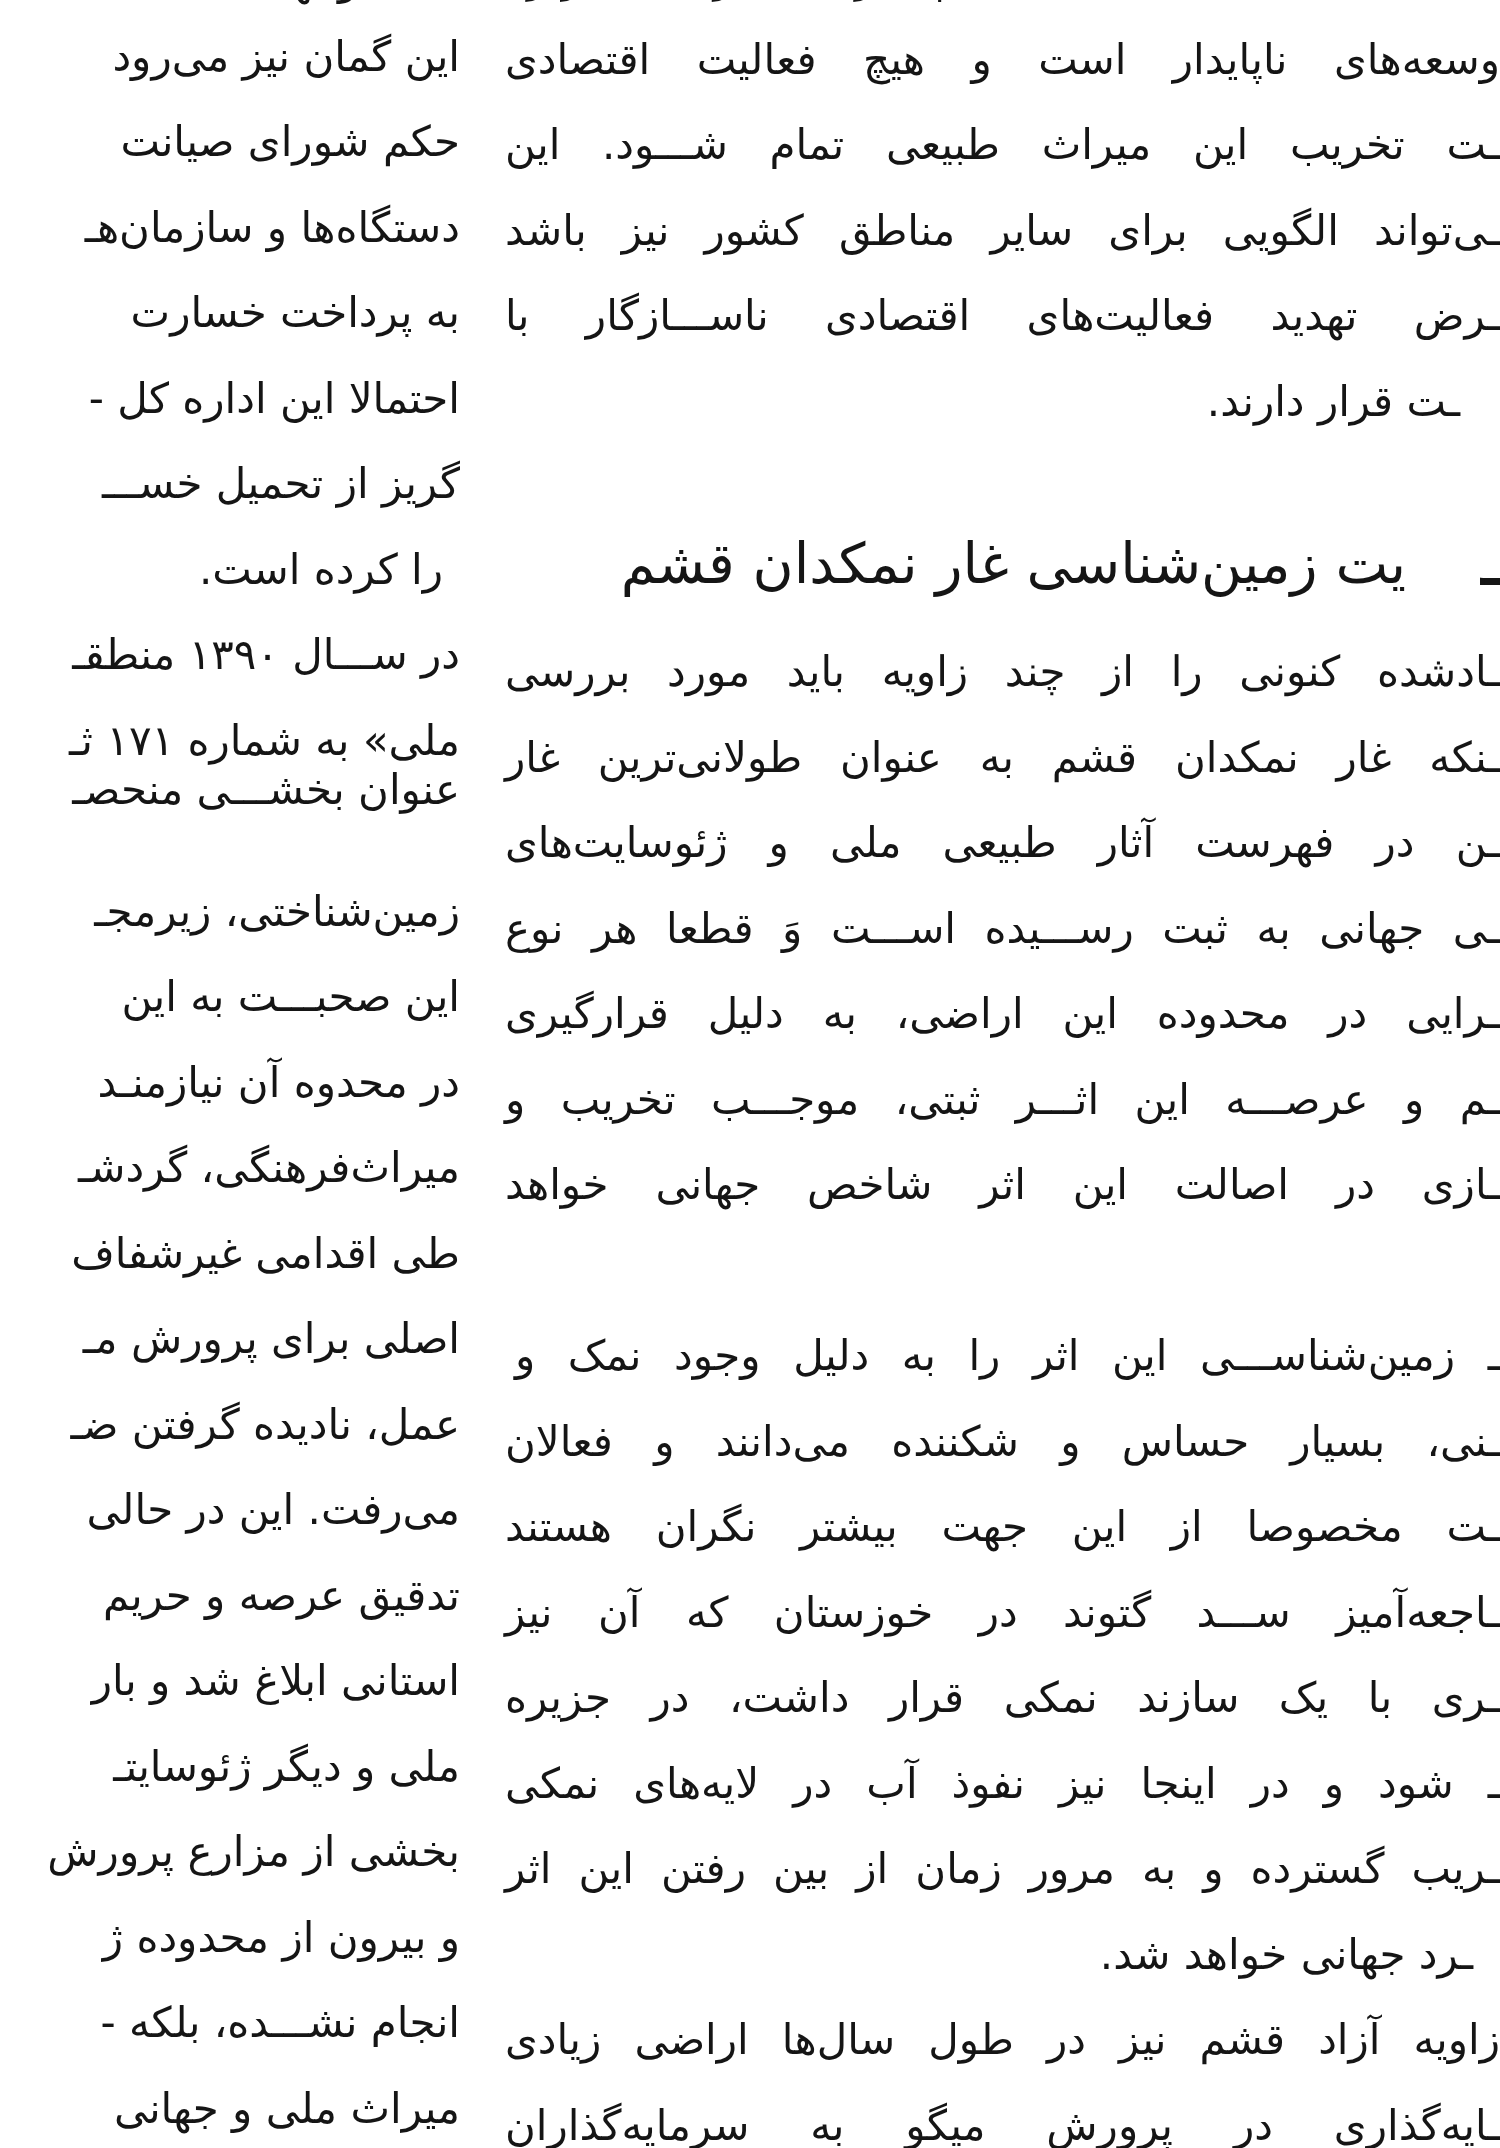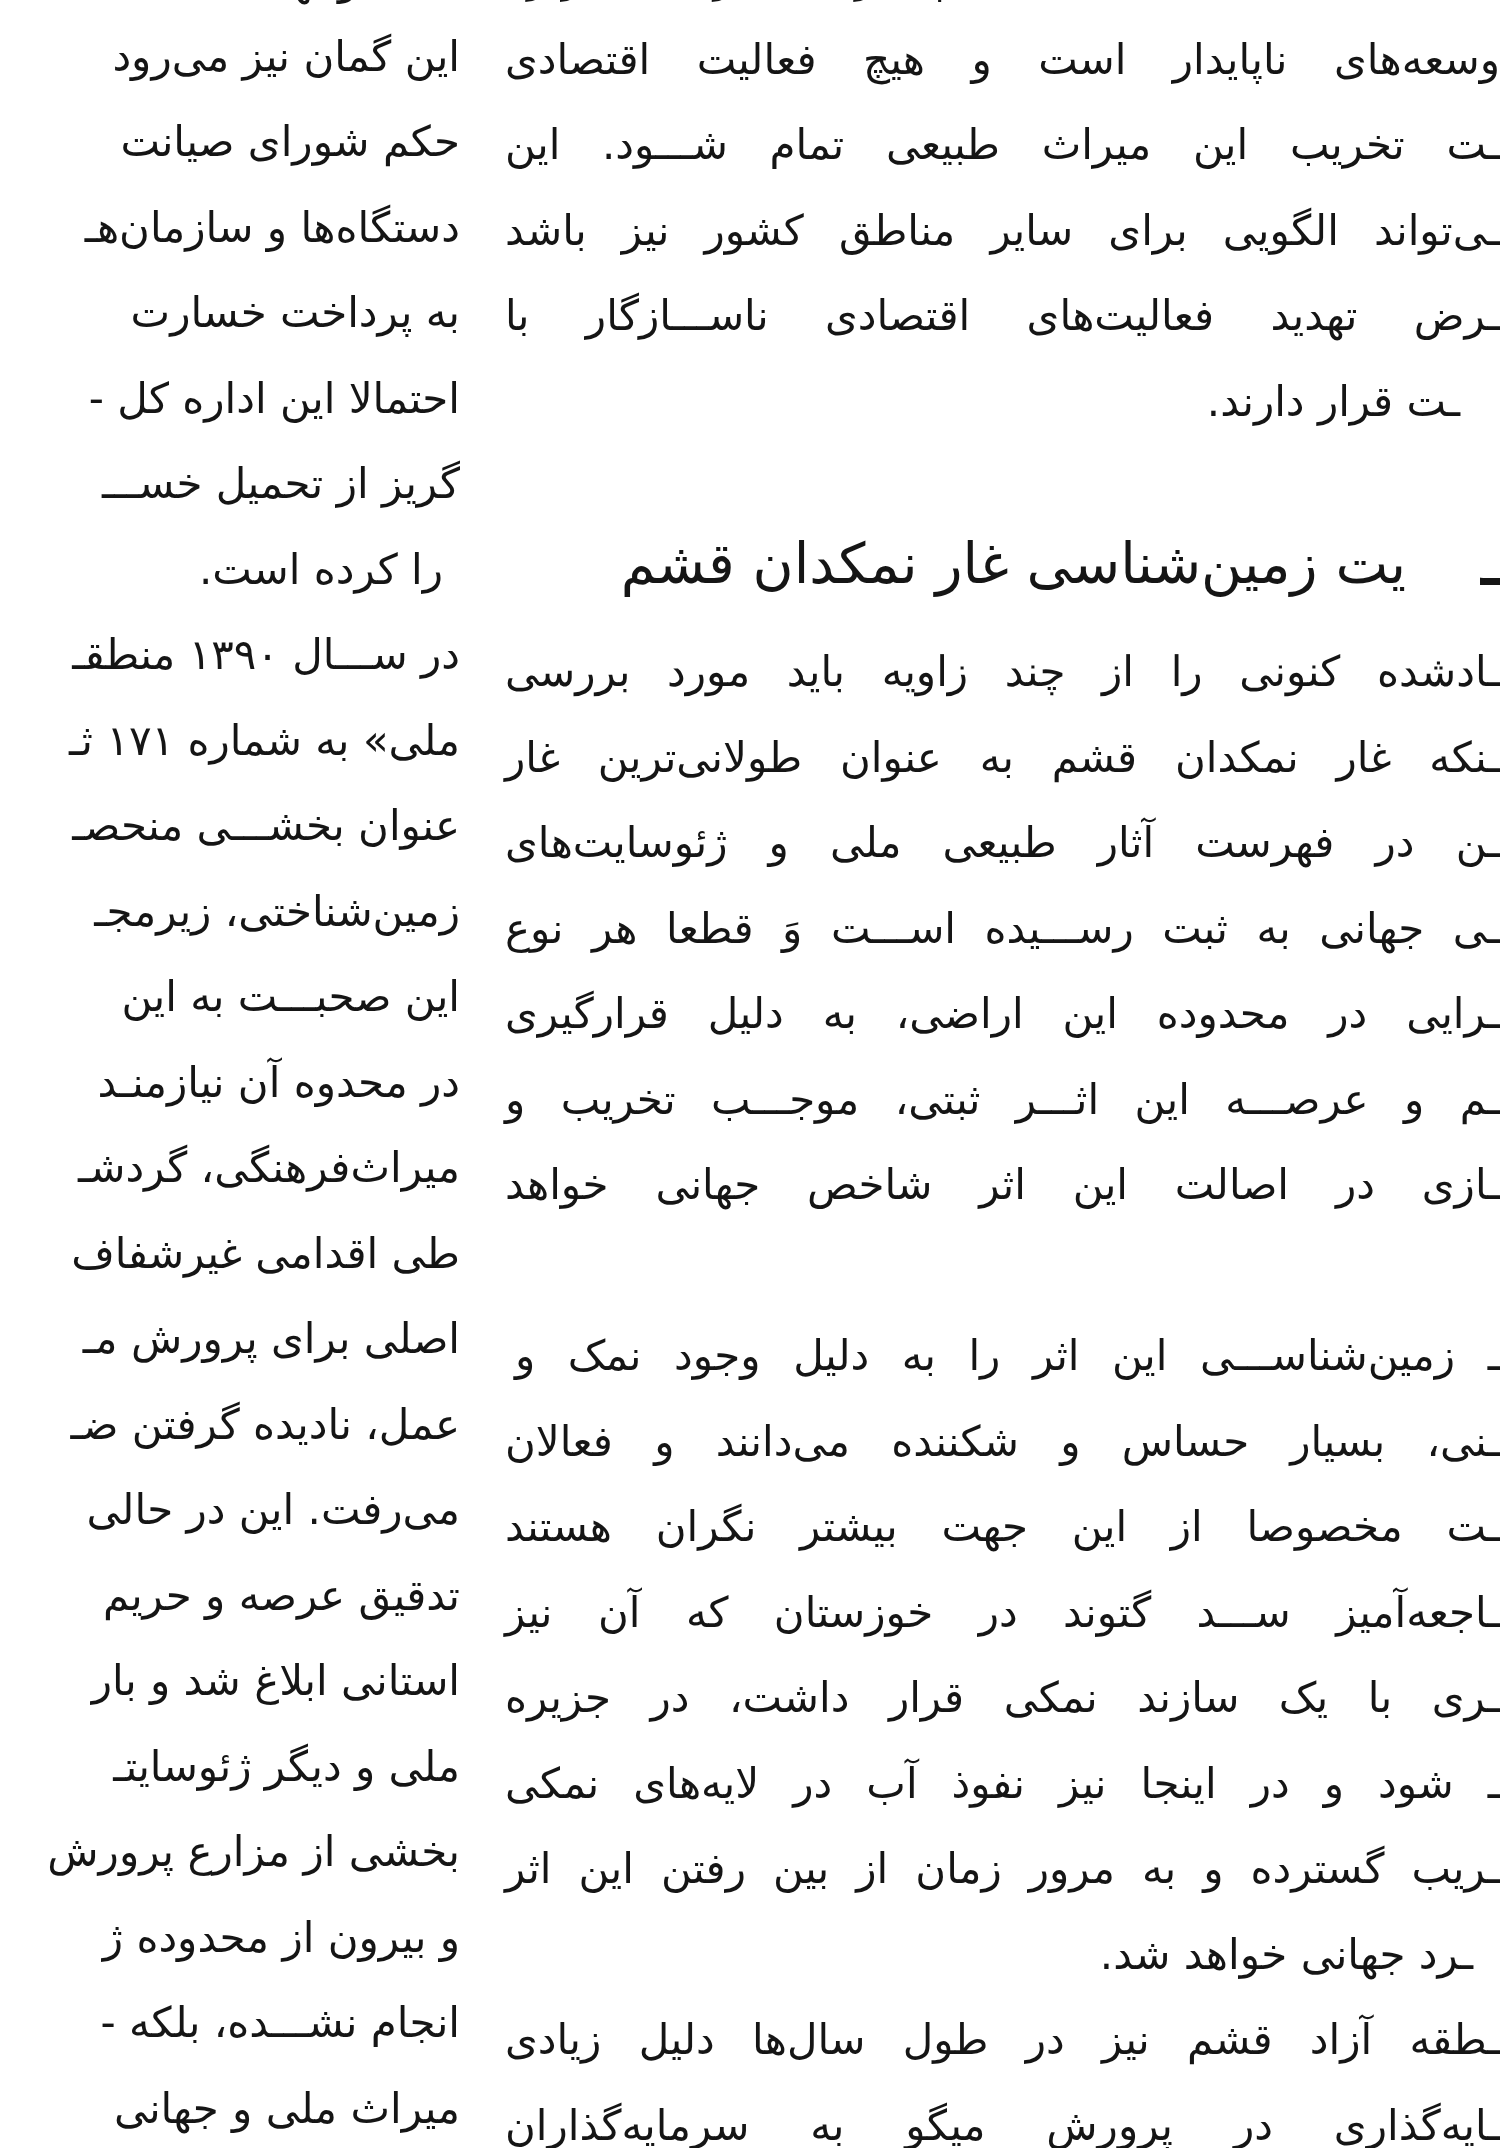--- a/index.html
+++ b/index.html
@@ -60,21 +60,21 @@
   <div class="line lc clip-top" style="top: -52px;">ـت‌ها و نهادهای</div>
       <div class="line lc" style="top: 25px;">این گمان نیز می‌رود</div>
       <div class="line lc" style="top: 110px;">حکم شورای صیانت</div>
       <div class="line lc" style="top: 196px;">دستگاه‌ها و سازمان‌هـ</div>
       <div class="line lc" style="top: 281px;">به پرداخت خسارت</div>
       <div class="line lc" style="top: 367px;">احتمالا این اداره کل -</div>
       <div class="line lc" style="top: 452px;">گریز از تحمیل خســـ</div>
       <div class="line lc" style="top: 538px; right: 1057px;">را کرده است.</div>
       <div class="line lc" style="top: 623px;">در ســـال ۱۳۹۰ منطقـ</div>
       <div class="line lc" style="top: 709px;">ملی» به شماره ۱۷۱ ثـ</div>
-      <div class="line lc" style="top: 794px; margin-left: 36px;">عنوان بخشـــی منحصـ</div>
+      <div class="line lc" style="top: 758px; margin-left: 36px;">عنوان بخشـــی منحصـ</div>
       <div class="line lc" style="top: 880px;">زمین‌شناختی، زیرمجـ</div>
       <div class="line lc" style="top: 965px;">این صحبـــت به این</div>
       <div class="line lc" style="top: 1051px;">در محدوه آن نیازمنـد</div>
       <div class="line lc" style="top: 1136px;">میراث‌فرهنگی، گردشـ</div>
       <div class="line lc" style="top: 1222px;">طی اقدامی غیرشفاف</div>
       <div class="line lc" style="top: 1307px;">اصلی برای پرورش مـ</div>
       <div class="line lc" style="top: 1393px;">عمل، نادیده گرفتن ضـ</div>
       <div class="line lc" style="top: 1478px;">می‌رفت. این در حالی</div>
       <div class="line lc" style="top: 1564px; text-align: center;">تدقیق عرصه و حریم</div>
       <div class="line lc" style="top: 1649px;">استانی ابلاغ شد و بار</div>
@@ -103,17 +103,17 @@
       <div class="line full" style="top: 1068px;">ـم و عرصـــه این اثـــر ثبتی، موجـــب تخریب و</div>
       <div class="line full" style="top: 1153px;">ـازی در اصالت این اثر شاخص جهانی خواهد</div>
       <div class="line full" style="top: 1324px; margin-left: 10px;">ـ زمین‌شناســـی این اثر را به دلیل وجود نمک و</div>
       <div class="line full" style="top: 1410px;">ـنی، بسیار حساس و شکننده می‌دانند و فعالان</div>
       <div class="line full" style="top: 1495px;">ـت مخصوصا از این جهت بیشتر نگران هستند</div>
       <div class="line full" style="top: 1581px;">ـاجعه‌آمیز ســـد گتوند در خوزستان که آن نیز</div>
       <div class="line full" style="top: 1666px;">ـری با یک سازند نمکی قرار داشت، در جزیره</div>
       <div class="line full" style="top: 1752px;">ـ شود و در اینجا نیز نفوذ آب در لایه‌های نمکی</div>
       <div class="line full" style="top: 1837px;">ـریب گسترده و به مرور زمان از بین رفتن این اثر</div>
       <div class="line short" style="top: 1923px; right: 27px;">ـرد جهانی خواهد شد.</div>
-      <div class="line full" style="top: 2008px;">ـطقه آزاد قشم نیز در طول سال‌ها دلیل زیادی</div>
+      <div class="line full" style="top: 2008px;">زاویه آزاد قشم نیز در طول سال‌ها اراضی زیادی</div>
       <div class="line full" style="top: 2094px;">ـایه‌گذاری در پرورش میگو به سرمایه‌گذاران</div>
     </div>
 
 </div>
 
 </body></html>

